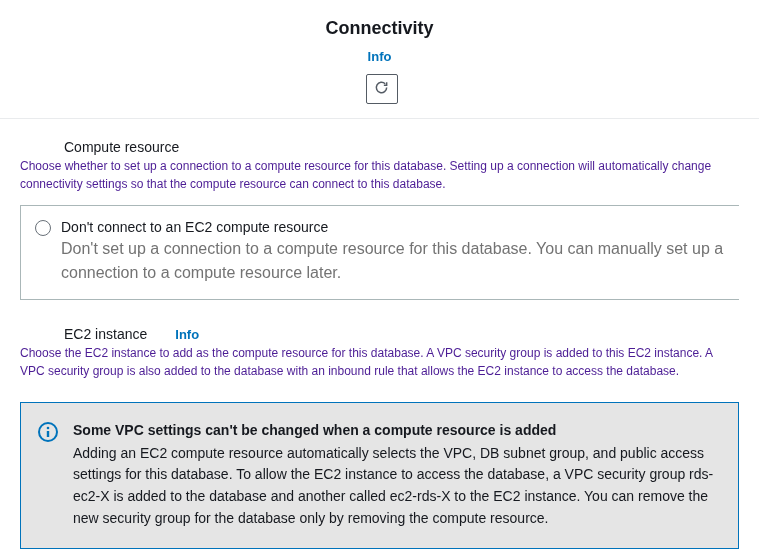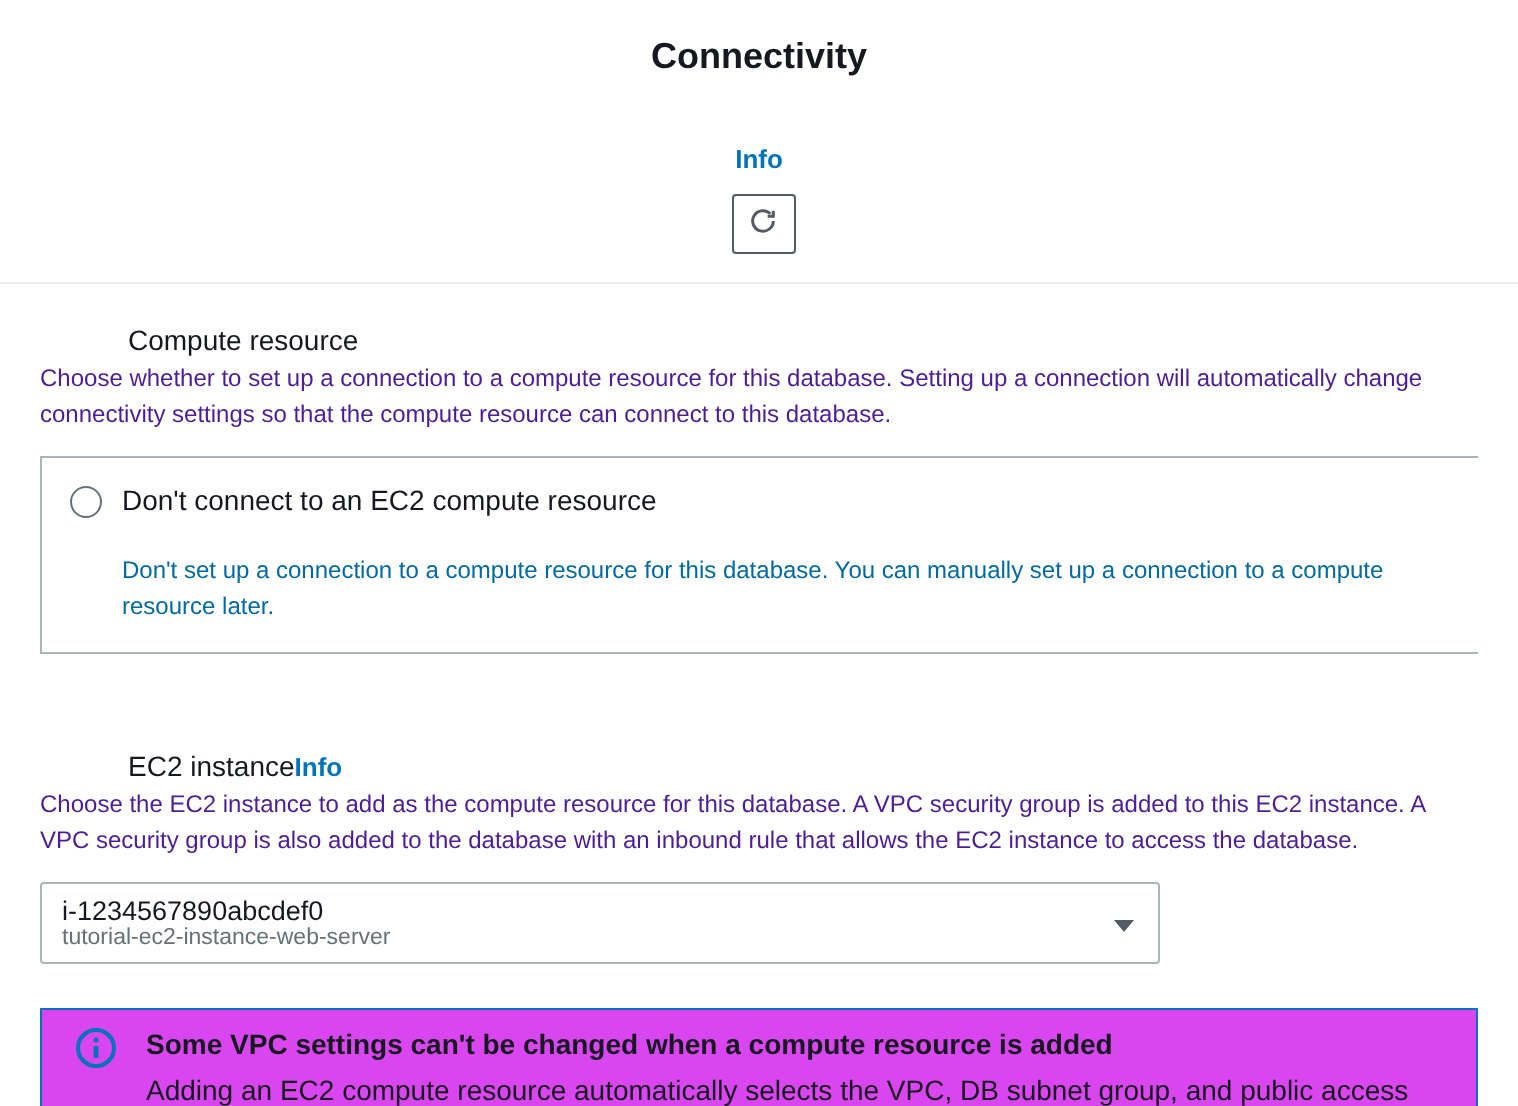--- a/index.html
+++ b/index.html
@@ -23,21 +23,20 @@
     .section-title {
       font-size: 18px;
       font-weight: 700;
       color: #16191f;
     }
     .info-link {
       color: #0073bb;
       font-size: 13px;
       font-weight: 700;
       cursor: pointer;
-      margin-top: 23px;
     }
     .refresh-btn {
       width: 32px;
       height: 30px;
       border: 1px solid #545b64;
       border-radius: 2px;
       background: #fff;
       display: inline-flex;
       align-items: center;
       justify-content: center;
@@ -91,30 +90,30 @@
     .radio-input.checked {
       border: 5px solid #0073bb;
     }
     .radio-content { flex: 1; }
     .radio-title {
       font-size: 14px;
       color: #16191f;
       line-height: 1.3;
     }
     .radio-desc {
-      font-size: 12px;
-      color: #0369a1;
+      font-size: 16px;
+      color: #737373;
       line-height: 1.5;
-      margin-top: 17px;
+      margin-top: 1px;
     }
     .ec2-section { margin-top: 26px; }
     .ec2-label-row {
       display: flex;
       align-items: baseline;
-      gap: 0;
+      gap: 28px;
     }
     .select-box {
       margin-top: 12px;
       width: 560px;
       border: 1px solid #aab7b8;
       border-radius: 2px;
       padding: 6px 32px 6px 10px;
       position: relative;
       cursor: pointer;
       background: #fff;
@@ -129,22 +128,22 @@
     }
     .select-caret {
       position: absolute;
       right: 12px;
       top: 50%;
       transform: translateY(-50%);
     }
     .info-banner {
       margin-top: 22px;
       border: 1px solid #0073bb;
-      background: #d946ef;
-      padding: 8px 16px;
+      background: #e5e5e5;
+      padding: 18px 16px;
       display: flex;
       gap: 14px;
     }
     .info-icon-wrap {
       flex-shrink: 0;
       width: 22px;
       height: 22px;
     }
     .info-banner-title {
       font-size: 14px;
@@ -192,29 +191,20 @@
     </div>
   </div>
 
   <div class="ec2-section">
     <div class="ec2-label-row">
       <span class="field-label">EC2 instance</span>
       <span class="info-link">Info</span>
     </div>
     <div class="field-desc">Choose the EC2 instance to add as the compute resource for this database. A VPC security group is added to this EC2 instance. A VPC security group is also added to the database with an inbound rule that allows the EC2 instance to access the database.</div>
 
-    <div class="select-box">
-      <div class="select-main">i-1234567890abcdef0</div>
-      <div class="select-sub">tutorial-ec2-instance-web-server</div>
-      <span class="select-caret">
-        <svg width="10" height="6" viewBox="0 0 10 6">
-            <path d="M0 0 L5 6 L10 0 Z" fill="#545b64"></path>
-          </svg>
-      </span>
-    </div>
   </div>
 
   <div class="info-banner">
     <span class="info-icon-wrap">
       <svg viewBox="0 0 22 22">
         <circle cx="11" cy="11" r="9" fill="none" stroke="#0073bb" stroke-width="2"></circle>
         <circle cx="11" cy="7" r="1.3" fill="#0073bb"></circle>
         <rect x="9.8" y="10" width="2.4" height="6" fill="#0073bb"></rect>
       </svg>
     </span>

